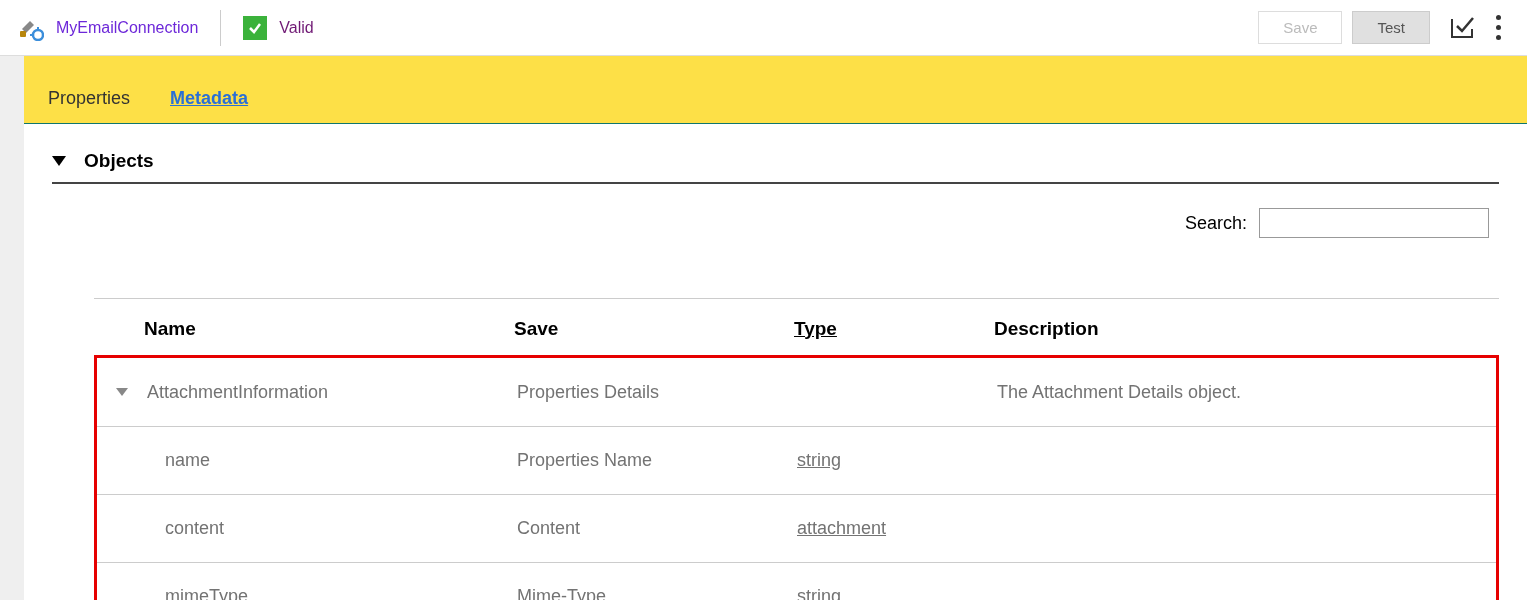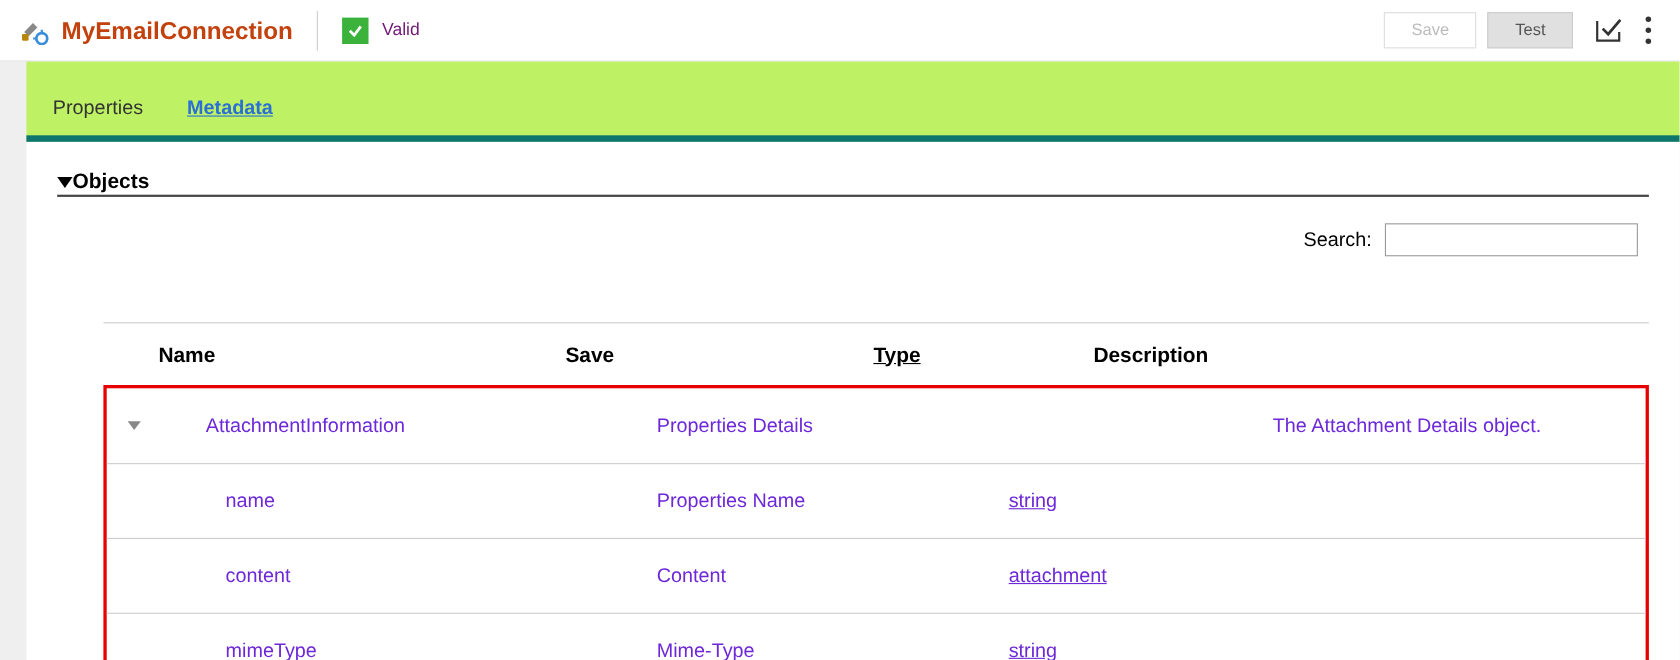--- a/index.html
+++ b/index.html
@@ -17,23 +17,23 @@
       padding: 0 18px;
       border-bottom: 1px solid #ddd;
       background: #fff;
     }
     .wrench-icon {
       width: 26px; height: 26px;
       margin-right: 12px;
       position: relative;
     }
     .title {
-      font-size: 22px;
-      color: #c2410c;
-      font-weight: 700;
+      font-size: 16px;
+      color: #6d28d9;
+      font-weight: 400;
     }
     .vdiv {
       width: 1px;
       height: 36px;
       background: #ccc;
       margin: 0 22px;
     }
     .valid-badge {
       display: inline-flex;
       align-items: center;
@@ -73,23 +73,23 @@
       margin-left: 20px;
       margin-right: 8px;
       display: flex; flex-direction: column;
       gap: 5px;
       cursor: pointer;
     }
     .kebab .dot {
       width: 5px; height: 5px; background: #333; border-radius: 50%;
     }
     .tabs-bar {
-      background: #bef264;
+      background: #fde047;
       padding: 32px 24px 0 24px;
-      border-bottom: 6px solid #0f766e;
+      border-bottom: 1px solid #0f766e;
     }
     .tabs {
       display: flex;
       gap: 40px;
     }
     .tab {
       font-size: 18px;
       color: #333;
       padding-bottom: 14px;
       cursor: pointer;
@@ -105,20 +105,22 @@
       height: calc(100% - 56px);
     }
     .content {
       background: #fff;
       padding: 26px 28px 0 28px;
       min-height: 500px;
     }
     .section-header {
       display: flex;
       align-items: center;
+      gap: 18px;
+      padding-bottom: 10px;
       border-bottom: 2px solid #444;
     }
     .tri-down {
       width: 0; height: 0;
       border-left: 7px solid transparent;
       border-right: 7px solid transparent;
       border-top: 10px solid #000;
     }
     .section-title {
       font-size: 19px;
@@ -151,23 +153,22 @@
       align-items: center;
       border-top: 1px solid #ccc;
       min-height: 60px;
     }
     .table-head {
       font-weight: bold;
       font-size: 19px;
     }
     .table-row, .child-row {
       font-size: 18px;
-      color: #6d28d9;
+      color: #737373;
       min-height: 68px;
-      gap: 40px;
     }
     .child-row .cell-name { padding-left: 18px; }
     .tri-small {
       width: 0; height: 0;
       border-left: 6px solid transparent;
       border-right: 6px solid transparent;
       border-top: 8px solid #888;
       margin: 0 auto;
     }
     .highlight-box {

